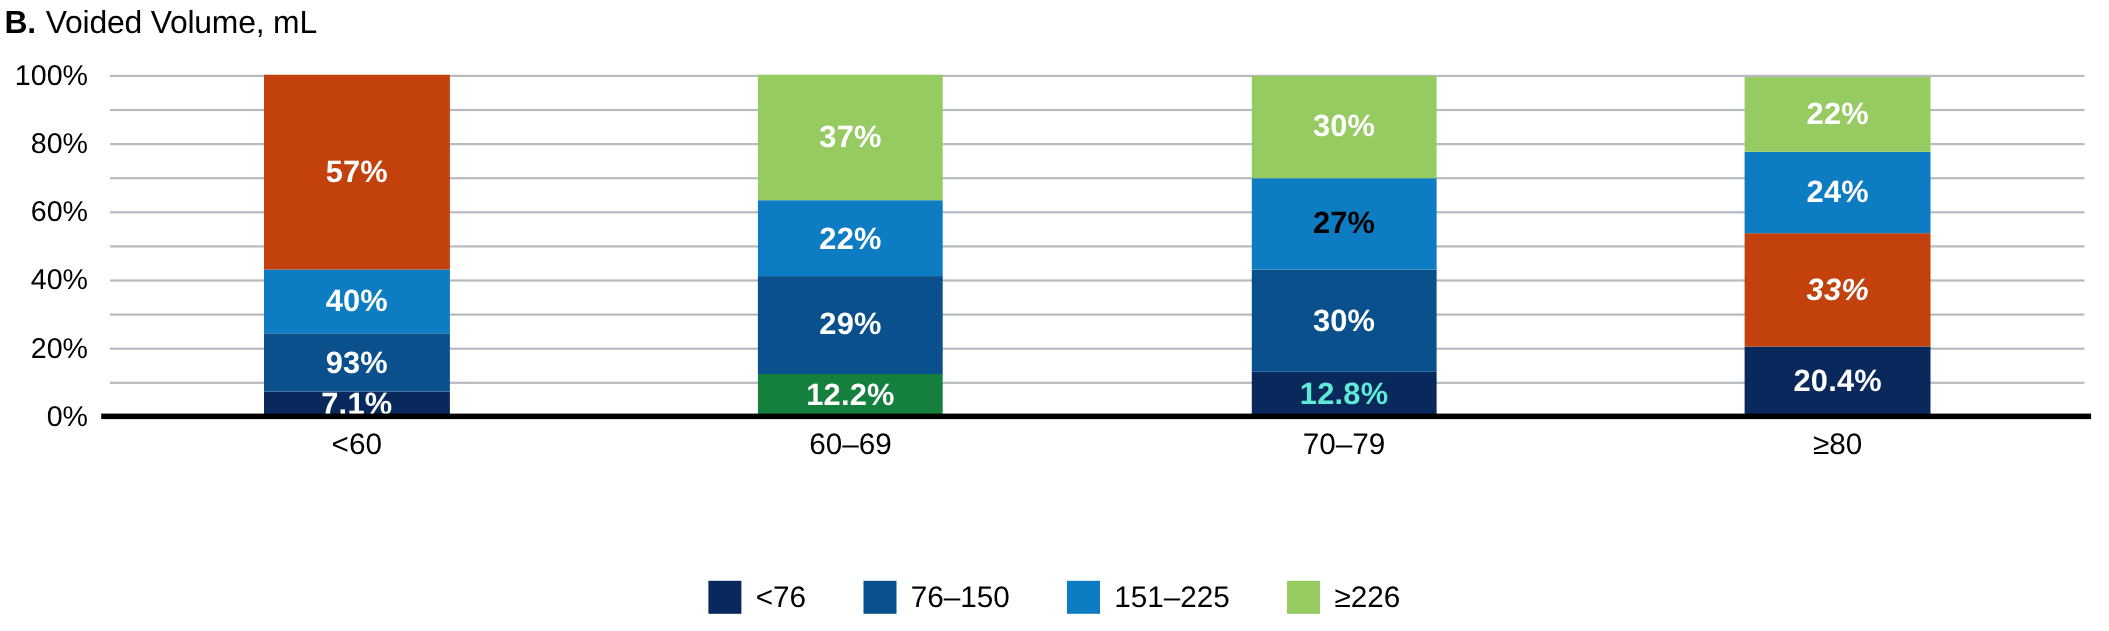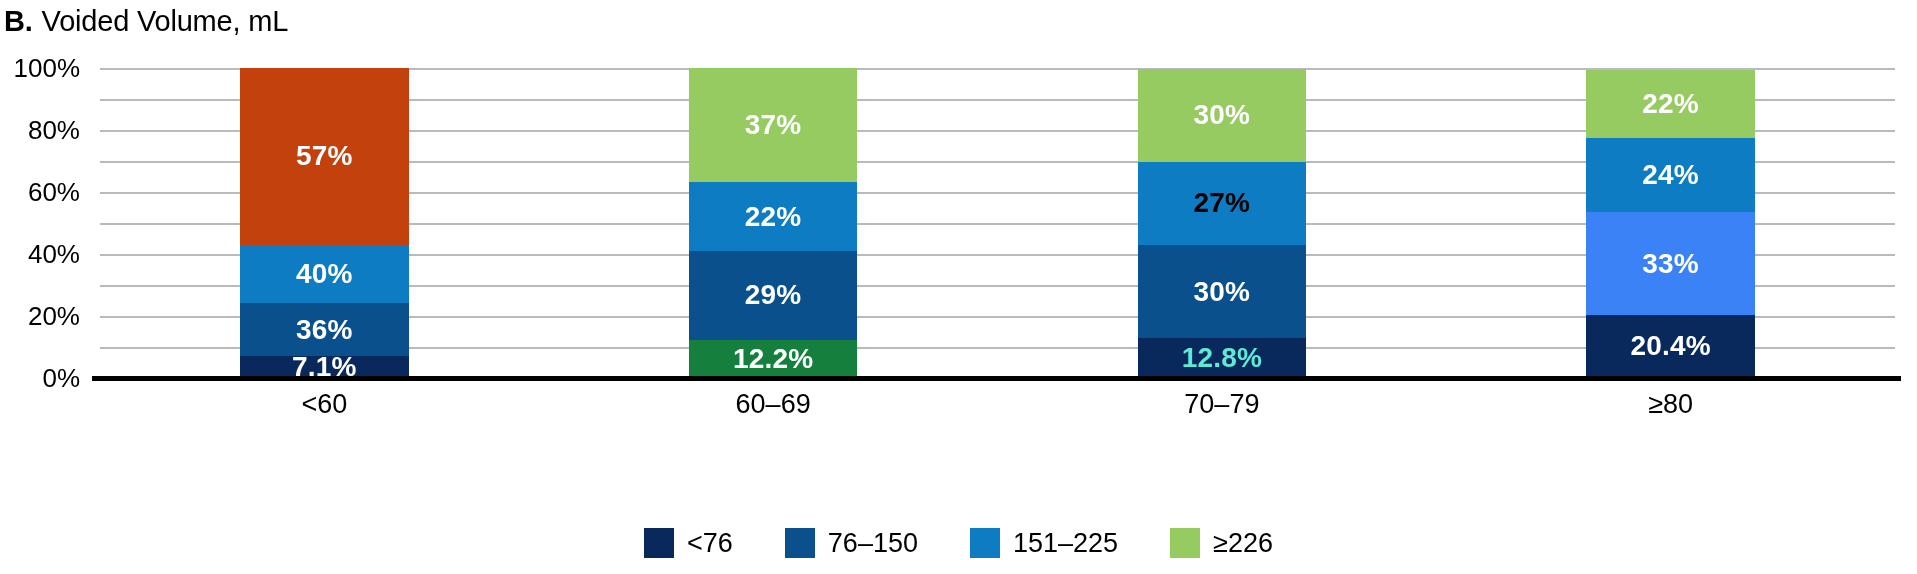--- a/index.html
+++ b/index.html
@@ -201,21 +201,21 @@
         <div class="gridline" style="top: 10%; background: rgb(183, 186, 190);"></div>
         <div class="gridline major" style="top: 0%; background: rgb(183, 186, 190);"></div>
       </div>
     <div class="bars-layer">
         <div class="bar-group" style="left: 7.8125%; width: 9.375%;">
           <div class="bar-stack">
             <div class="segment" style="height: 7.1%; background: rgb(9, 41, 92);">
               <span class="segment-label" style="color: rgb(255, 255, 255);">7.1%</span>
             </div>
             <div class="segment" style="height: 17%; background: rgb(10, 80, 140);">
-              <span class="segment-label" style="color: rgb(255, 255, 255);">36%</span>
+              <span class="segment-label" style="color: rgb(255, 255, 255);">93%</span>
             </div>
             <div class="segment" style="height: 19%; background: rgb(13, 124, 194);">
               <span class="segment-label" style="color: rgb(255, 255, 255);">40%</span>
             </div>
             <div class="segment" style="height: 57%; background: #c2410c;">
               <span class="segment-label" style="color: rgb(255, 255, 255);">57%</span>
             </div>
           </div>
         </div>
         <div class="bar-group" style="left: 32.8125%; width: 9.375%;">
@@ -248,21 +248,21 @@
             <div class="segment" style="height: 30%; background: rgb(150, 203, 98);">
               <span class="segment-label" style="color: rgb(255, 255, 255);">30%</span>
             </div>
           </div>
         </div>
         <div class="bar-group" style="left: 82.8125%; width: 9.375%;">
           <div class="bar-stack">
             <div class="segment" style="height: 20.4%; background: rgb(9, 41, 92);">
               <span class="segment-label" style="color: rgb(255, 255, 255);">20.4%</span>
             </div>
-            <div class="segment" style="height: 33%; background: #3b82f6;">
+            <div class="segment" style="height: 33%; background: #c2410c; font-style: italic;">
               <span class="segment-label" style="color: rgb(255, 255, 255);">33%</span>
             </div>
             <div class="segment" style="height: 24%; background: rgb(13, 124, 194);">
               <span class="segment-label" style="color: rgb(255, 255, 255);">24%</span>
             </div>
             <div class="segment" style="height: 22%; background: rgb(150, 203, 98);">
               <span class="segment-label" style="color: rgb(255, 255, 255);">22%</span>
             </div>
           </div>
         </div>

